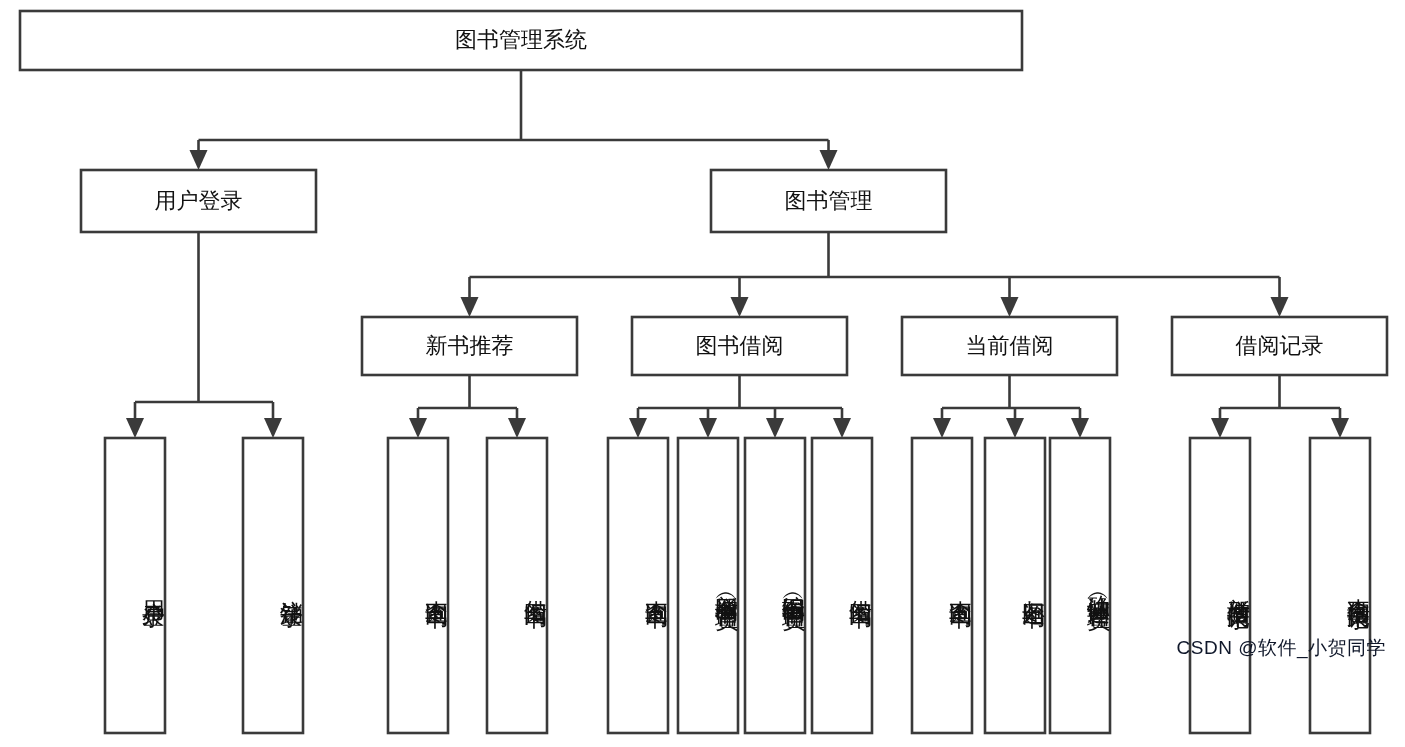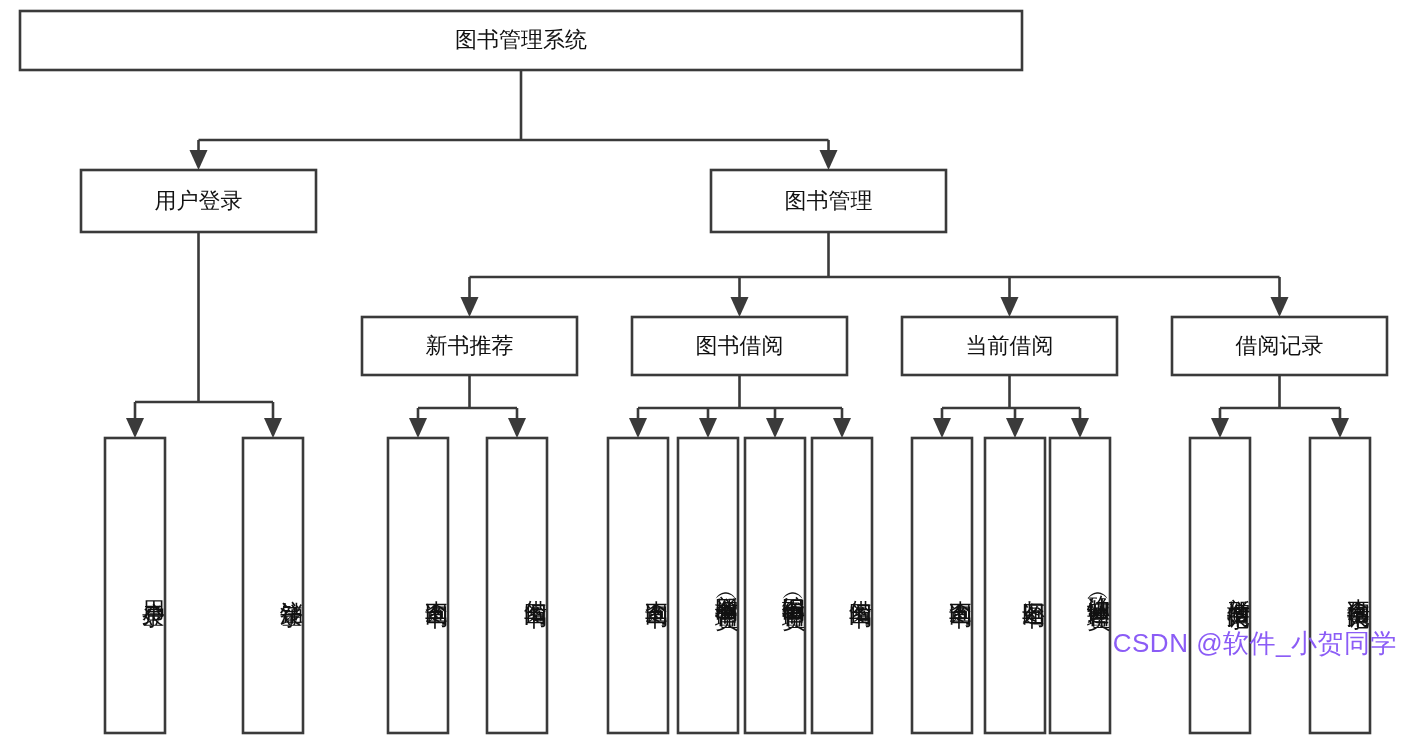--- a/index.html
+++ b/index.html
@@ -59,25 +59,25 @@
     font-family: "Liberation Sans", "DejaVu Sans", sans-serif;
     font-size: 23px;
     line-height: 1;
     letter-spacing: 2px;
     color: #111111;
     white-space: nowrap;
     pointer-events: none;
   }
   .watermark {
     position: absolute;
-    right: 8px;
+    right: 19px;
     bottom: 6px;
     font-family: "Liberation Sans", "DejaVu Sans", sans-serif;
-    font-size: 26px;
-    color: #8b5cf6;
+    font-size: 19px;
+    color: #0f172a;
     white-space: nowrap;
     letter-spacing: 0.5px;
   }
 </style>
 </head>
 <body>
 
 <div id="diagram-root">
 
   <svg id="flow" viewBox="0 0 1405 747">

